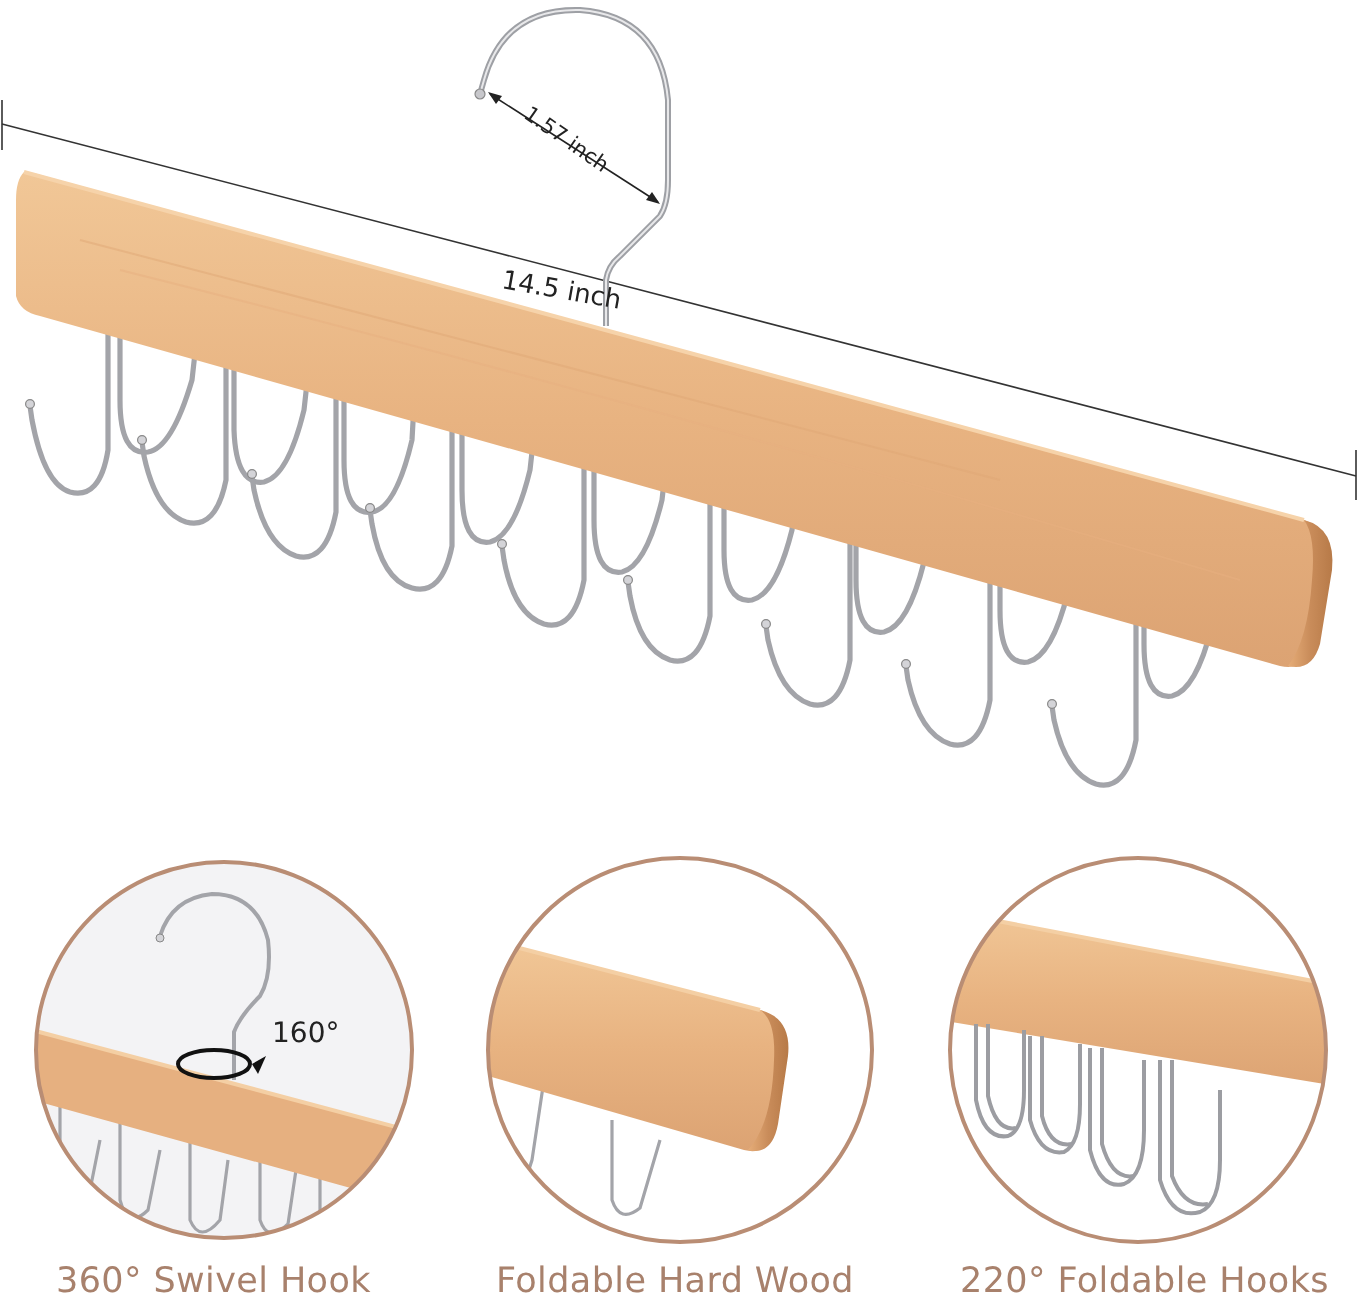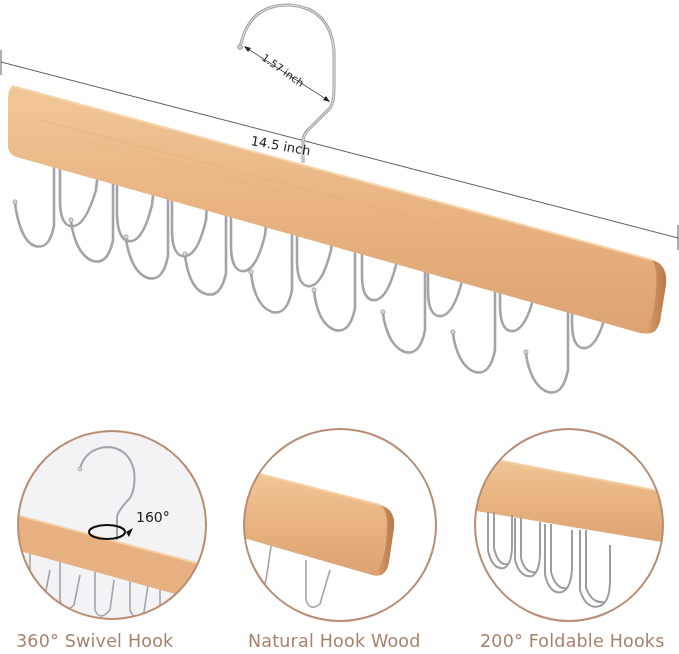--- a/index.html
+++ b/index.html
@@ -3,21 +3,21 @@
 <meta charset="utf-8">
 <style>
   html, body { margin: 0; padding: 0; background: #ffffff; }
   body { width: 679px; height: 654px; position: relative; overflow: hidden; font-family: "Liberation Sans", "DejaVu Sans", sans-serif; }
   .scene { position: absolute; left: 0; top: 0; width: 679px; height: 654px; }
   .dim-label { position: absolute; font-family: "DejaVu Sans", sans-serif; color: #222; white-space: nowrap; transform-origin: left center; }
   .dim-small { left: 263px; top: 50px; font-size: 10.5px; transform: rotate(35deg); }
   .dim-large { left: 251px; top: 133px; font-size: 13px; transform: rotate(10deg); }
   .deg-label { position: absolute; left: 136px; top: 509px; font-size: 14px; color: #222; font-family: "DejaVu Sans", sans-serif; }
   .caption { position: absolute; top: 631px; font-family: "DejaVu Sans", sans-serif; font-size: 17.5px; color: #a8816c; white-space: nowrap; letter-spacing: 0.2px; }
-  .cap1 { left: 16px; }
+  .cap1 { left: 28px; }
   .cap2 { left: 248px; }
   .cap3 { left: 480px; }
 </style>
 </head>
 <body>
 
 <svg class="scene" viewBox="0 0 679 654" xmlns="http://www.w3.org/2000/svg">
   <defs>
     <linearGradient id="woodGrad" x1="0" y1="0" x2="0" y2="1">
       <stop offset="0" stop-color="#f1c797"></stop>
@@ -150,14 +150,14 @@
     </g>
     <ellipse cx="569" cy="525" rx="94" ry="96" fill="none" stroke="#b98d74" stroke-width="2"></ellipse>
   </g>
 </svg>
 
 <div class="dim-label dim-small">1.57 inch</div>
 <div class="dim-label dim-large">14.5 inch</div>
 <div class="deg-label">160°</div>
 
 <div class="caption cap1">360° Swivel Hook</div>
-<div class="caption cap2">Natural Hook Wood</div>
-<div class="caption cap3">200° Foldable Hooks</div>
+<div class="caption cap2">Foldable Hard Wood</div>
+<div class="caption cap3">220° Foldable Hooks</div>
 
 </body></html>

